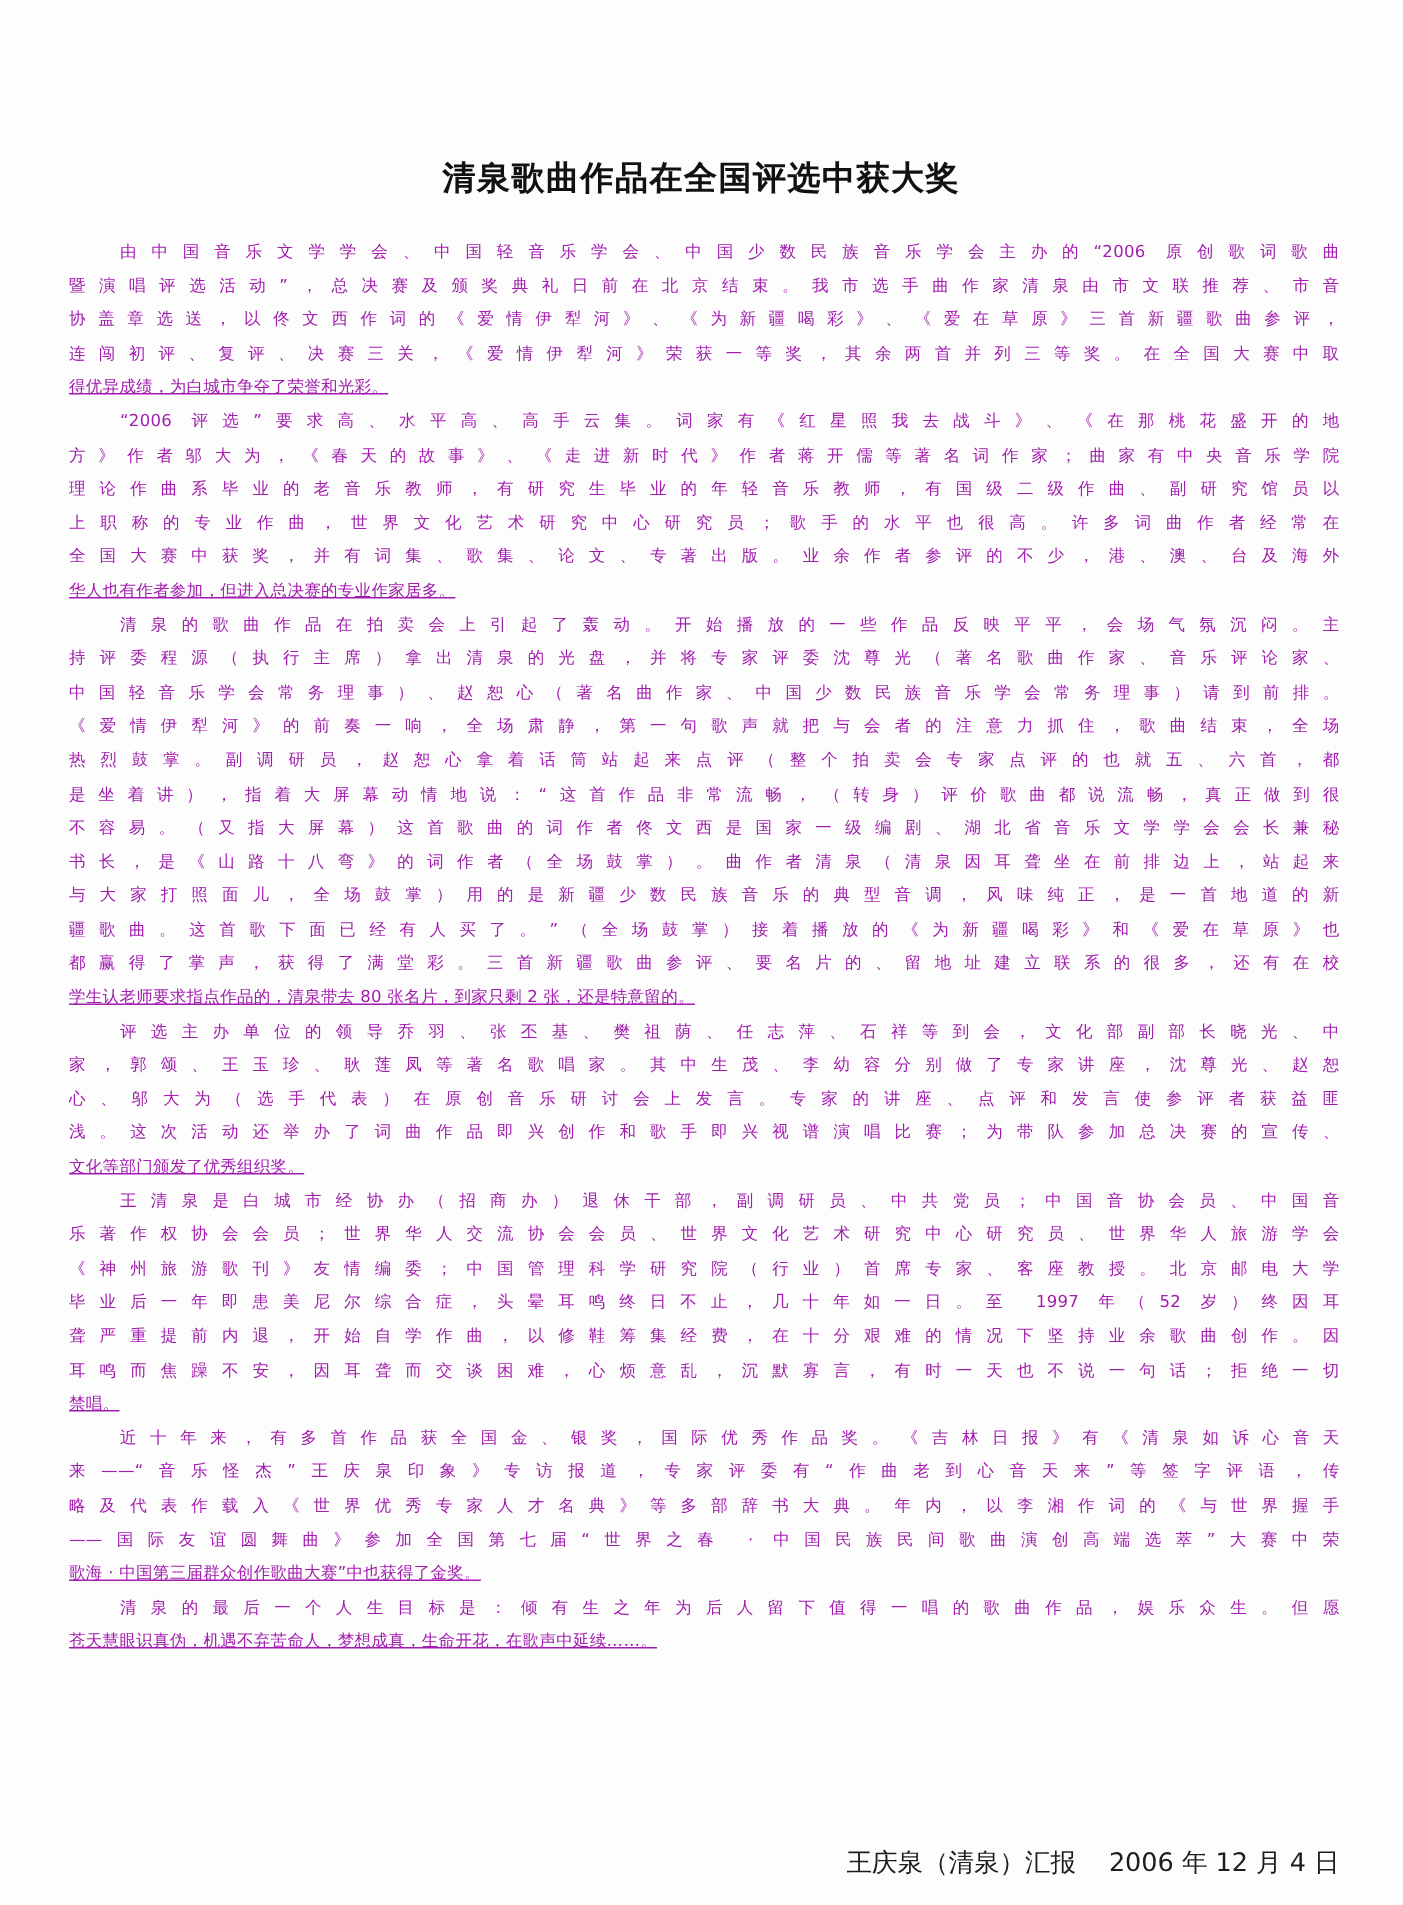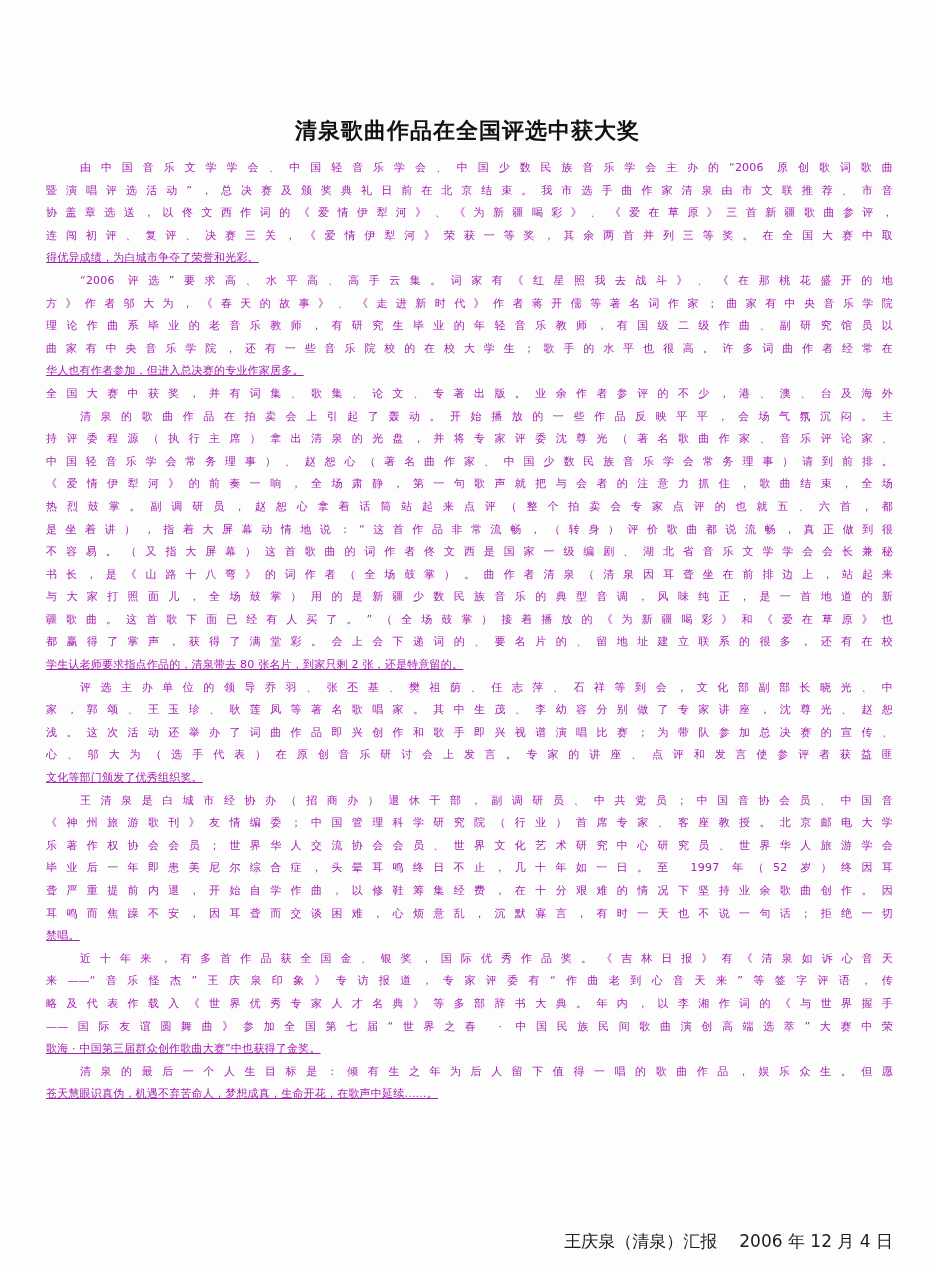--- a/index.html
+++ b/index.html
@@ -17,21 +17,21 @@
   }
   .page {
     position: absolute;
     left: 0; top: 0;
     width: 935px; height: 1270px;
     background: #fdfdfd;
   }
   .title {
     position: absolute;
     left: 0; right: 0;
-    top: 116px;
+    top: 104px;
     text-align: center;
     font-size: 22px;
     font-weight: bold;
     letter-spacing: 1px;
     color: #111;
   }
   .body-text {
     position: absolute;
     left: 46px;
     top: 157px;
@@ -80,49 +80,49 @@
         <span class="line first">由中国音乐文学学会、中国轻音乐学会、中国少数民族音乐学会主办的“2006 原创歌词歌曲</span>
         <span class="line">暨演唱评选活动”，总决赛及颁奖典礼日前在北京结束。我市选手曲作家清泉由市文联推荐、市音</span>
         <span class="line">协盖章选送，以佟文西作词的《爱情伊犁河》、《为新疆喝彩》、《爱在草原》三首新疆歌曲参评，</span>
         <span class="line">连闯初评、复评、决赛三关，《爱情伊犁河》荣获一等奖，其余两首并列三等奖。在全国大赛中取</span>
         <span class="line last">得优异成绩，为白城市争夺了荣誉和光彩。</span>
       </div>
       <div class="para">
         <span class="line first">“2006 评选”要求高、水平高、高手云集。词家有《红星照我去战斗》、《在那桃花盛开的地</span>
         <span class="line">方》作者邬大为，《春天的故事》、《走进新时代》作者蒋开儒等著名词作家；曲家有中央音乐学院</span>
         <span class="line">理论作曲系毕业的老音乐教师，有研究生毕业的年轻音乐教师，有国级二级作曲、副研究馆员以</span>
-        <span class="line">曲家有中央音乐学院，还有一些音乐院校的在校大学生；歌手的水平也很高。许多词曲作者经常在</span>
+        <span class="line">上职称的专业作曲，世界文化艺术研究中心研究员；歌手的水平也很高。许多词曲作者经常在</span>
+        <span class="line">全国大赛中获奖，并有词集、歌集、论文、专著出版。业余作者参评的不少，港、澳、台及海外</span>
         <span class="line last">华人也有作者参加，但进入总决赛的专业作家居多。</span>
-        <span class="line">全国大赛中获奖，并有词集、歌集、论文、专著出版。业余作者参评的不少，港、澳、台及海外</span>
       </div>
       <div class="para">
         <span class="line first">清泉的歌曲作品在拍卖会上引起了轰动。开始播放的一些作品反映平平，会场气氛沉闷。主</span>
         <span class="line">持评委程源（执行主席）拿出清泉的光盘，并将专家评委沈尊光（著名歌曲作家、音乐评论家、</span>
         <span class="line">中国轻音乐学会常务理事）、赵恕心（著名曲作家、中国少数民族音乐学会常务理事）请到前排。</span>
         <span class="line">《爱情伊犁河》的前奏一响，全场肃静，第一句歌声就把与会者的注意力抓住，歌曲结束，全场</span>
         <span class="line">热烈鼓掌。副调研员，赵恕心拿着话筒站起来点评（整个拍卖会专家点评的也就五、六首，都</span>
         <span class="line">是坐着讲），指着大屏幕动情地说：“这首作品非常流畅，（转身）评价歌曲都说流畅，真正做到很</span>
         <span class="line">不容易。（又指大屏幕）这首歌曲的词作者佟文西是国家一级编剧、湖北省音乐文学学会会长兼秘</span>
         <span class="line">书长，是《山路十八弯》的词作者（全场鼓掌）。曲作者清泉（清泉因耳聋坐在前排边上，站起来</span>
         <span class="line">与大家打照面儿，全场鼓掌）用的是新疆少数民族音乐的典型音调，风味纯正，是一首地道的新</span>
         <span class="line">疆歌曲。这首歌下面已经有人买了。”（全场鼓掌）接着播放的《为新疆喝彩》和《爱在草原》也</span>
-        <span class="line">都赢得了掌声，获得了满堂彩。会上会下递词的、要名片的、留地址建立联系的很多，还有在校</span>
+        <span class="line">都赢得了掌声，获得了满堂彩。三首新疆歌曲参评、要名片的、留地址建立联系的很多，还有在校</span>
         <span class="line last">学生认老师要求指点作品的，清泉带去 80 张名片，到家只剩 2 张，还是特意留的。</span>
       </div>
       <div class="para">
         <span class="line first">评选主办单位的领导乔羽、张丕基、樊祖荫、任志萍、石祥等到会，文化部副部长晓光、中</span>
         <span class="line">家，郭颂、王玉珍、耿莲凤等著名歌唱家。其中生茂、李幼容分别做了专家讲座，沈尊光、赵恕</span>
+        <span class="line">心、邬大为（选手代表）在原创音乐研讨会上发言。专家的讲座、点评和发言使参评者获益匪</span>
         <span class="line">浅。这次活动还举办了词曲作品即兴创作和歌手即兴视谱演唱比赛；为带队参加总决赛的宣传、</span>
-        <span class="line">心、邬大为（选手代表）在原创音乐研讨会上发言。专家的讲座、点评和发言使参评者获益匪</span>
         <span class="line last">文化等部门颁发了优秀组织奖。</span>
       </div>
       <div class="para">
         <span class="line first">王清泉是白城市经协办（招商办）退休干部，副调研员、中共党员；中国音协会员、中国音</span>
+        <span class="line">乐著作权协会会员；世界华人交流协会会员、世界文化艺术研究中心研究员、世界华人旅游学会</span>
         <span class="line">《神州旅游歌刊》友情编委；中国管理科学研究院（行业）首席专家、客座教授。北京邮电大学</span>
-        <span class="line">乐著作权协会会员；世界华人交流协会会员、世界文化艺术研究中心研究员、世界华人旅游学会</span>
         <span class="line">毕业后一年即患美尼尔综合症，头晕耳鸣终日不止，几十年如一日。至 1997 年（52 岁）终因耳</span>
         <span class="line">聋严重提前内退，开始自学作曲，以修鞋筹集经费，在十分艰难的情况下坚持业余歌曲创作。因</span>
         <span class="line">耳鸣而焦躁不安，因耳聋而交谈困难，心烦意乱，沉默寡言，有时一天也不说一句话；拒绝一切</span>
         <span class="line last">禁唱。</span>
       </div>
       <div class="para">
         <span class="line first">近十年来，有多首作品获全国金、银奖，国际优秀作品奖。《吉林日报》有《清泉如诉心音天</span>
         <span class="line">来——“音乐怪杰”王庆泉印象》专访报道，专家评委有“作曲老到心音天来”等签字评语，传</span>
         <span class="line">略及代表作载入《世界优秀专家人才名典》等多部辞书大典。年内，以李湘作词的《与世界握手</span>
         <span class="line">——国际友谊圆舞曲》参加全国第七届“世界之春 · 中国民族民间歌曲演创高端选萃”大赛中荣</span>

